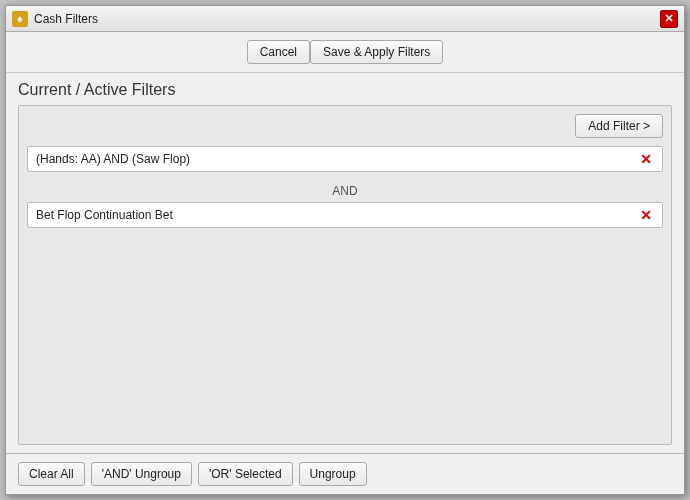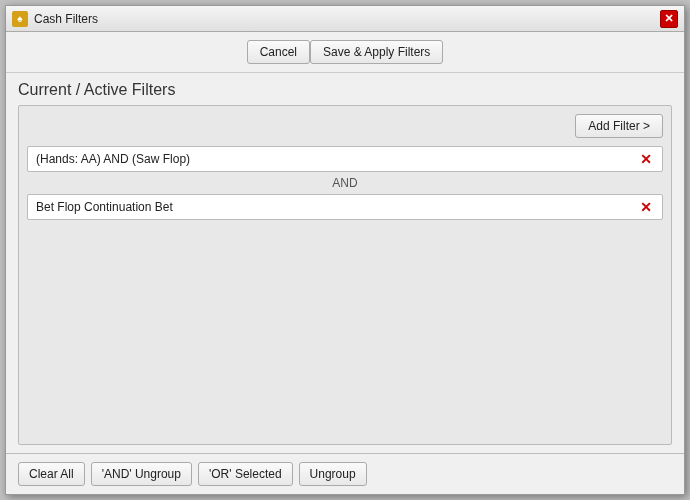--- a/index.html
+++ b/index.html
@@ -132,20 +132,21 @@
       cursor: pointer;
       font-weight: bold;
       line-height: 1;
       padding: 0 2px;
     }
     .filter-operator {
       text-align: center;
       color: #555;
       font-size: 12px;
       padding: 4px 0;
+      margin-top: 8px;
     }
     .bottom-bar {
       border-top: 1px solid #bbb;
       padding: 8px 12px;
       display: flex;
       flex-direction: column;
       gap: 14px;
       flex-shrink: 0;
       background: #f0f0f0;
     }

